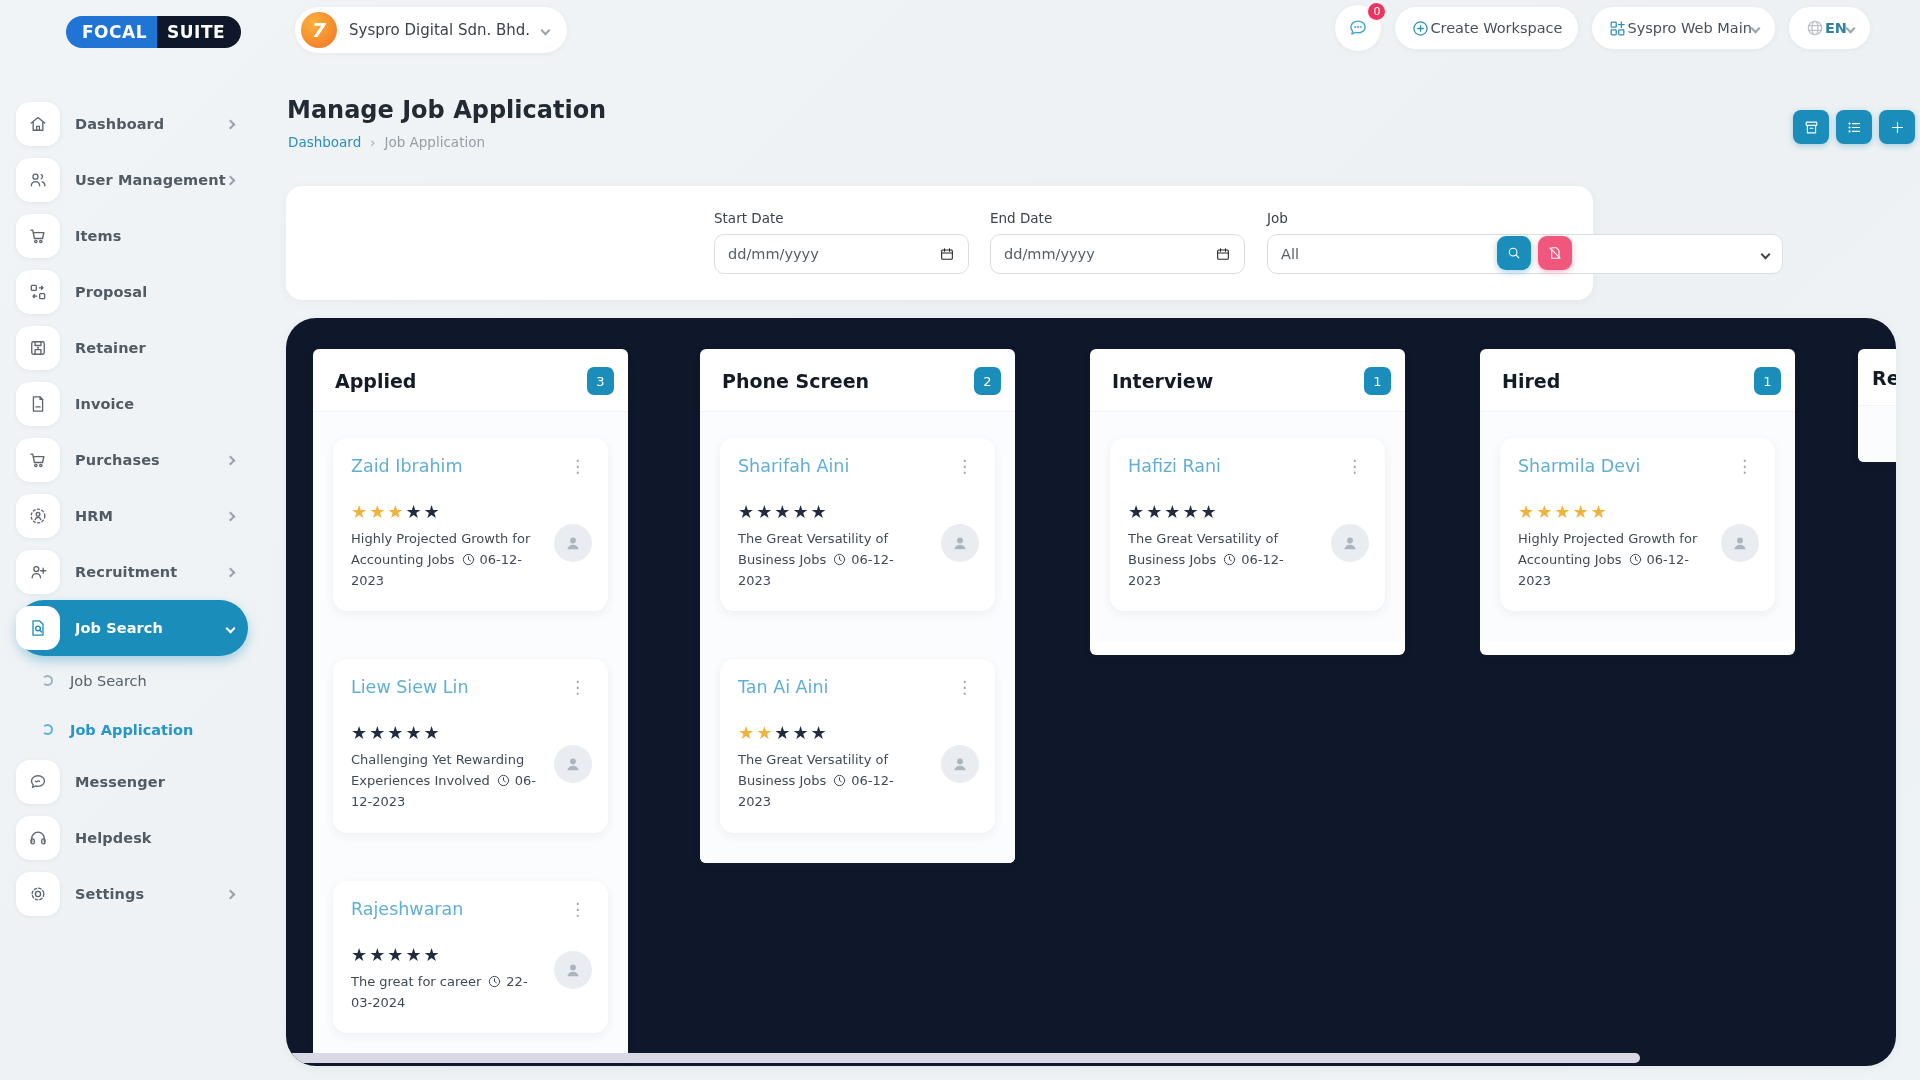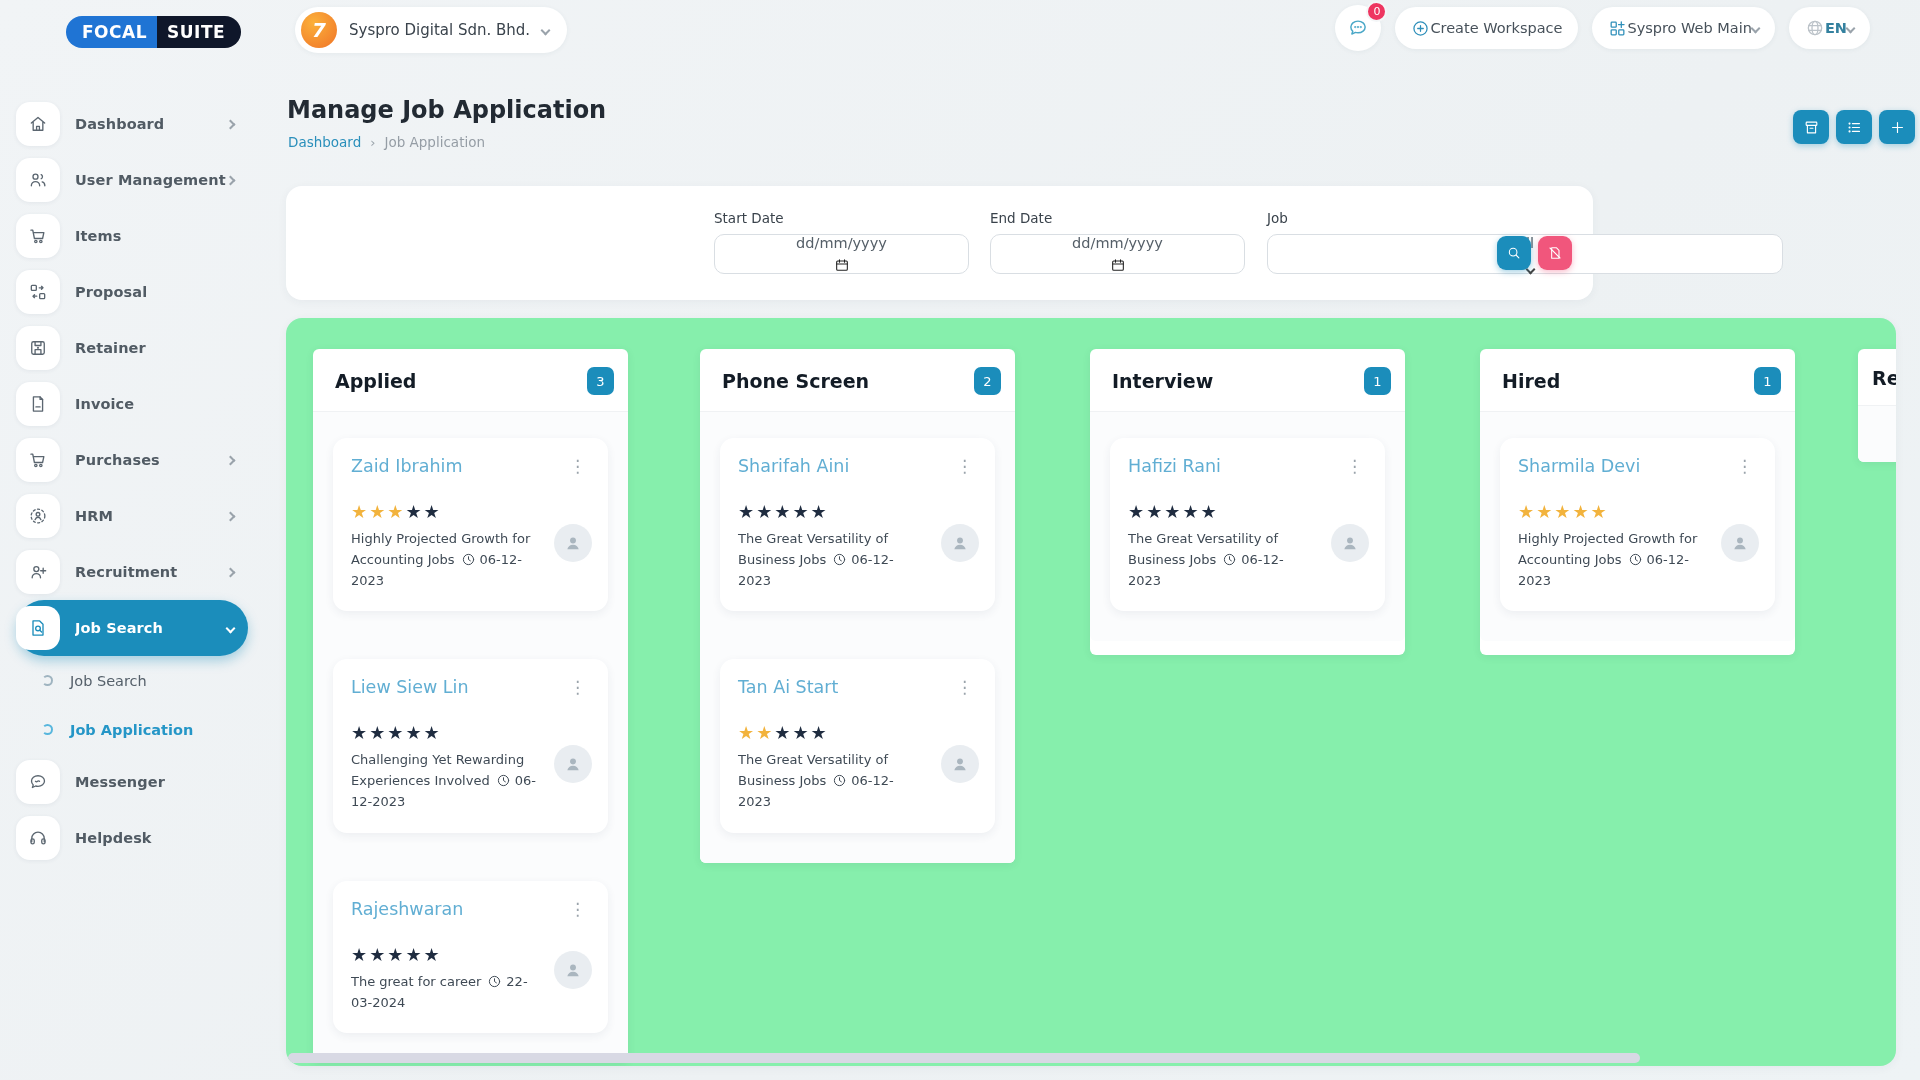--- a/index.html
+++ b/index.html
@@ -70,33 +70,33 @@
   .head-actions { position:absolute; left:1793px; top:110px; display:flex; gap:7px; }
   .sq-btn { width:36px; height:34px; border-radius:8px; background:#1b8dbb; color:#fff; border:none; cursor:pointer;
     display:flex; align-items:center; justify-content:center; box-shadow:0 2px 6px rgba(27,141,187,.35); }
   .sq-btn svg { width:17px; height:17px; }
 
   
   .filter-card { position:absolute; left:286px; top:186px; width:1307px; height:114px; background:#fff; border-radius:16px;
     box-shadow:0 2px 10px rgba(40,60,80,.05); }
   .f-label { position:absolute; top:24px; font-size:13.5px; color:#39424b; }
   .f-input { position:absolute; top:48px; height:40px; border:1px solid #d9dee3; border-radius:10px; background:#fff;
-    display:flex; align-items:center; padding:0 13px; cursor:text;flex-direction:column; }
+    display:flex; align-items:center; padding:0 13px; cursor:text; }
   .ph { flex:1; font-size:14.5px; color:#555f68; }
   .cal { color:#222; width:16px; height:16px; }
   .f-select { cursor:pointer; }
   .f-select .chev { border-color:#444; margin-left:10px; }
   .icon-btn { position:absolute; top:50px; width:34px; height:34px; border:none; border-radius:9px; color:#fff; cursor:pointer;
     display:flex; align-items:center; justify-content:center; }
   .icon-btn svg { width:16px; height:16px; }
   .btn-search { right:62px; background:#1b8dbb; box-shadow:0 2px 6px rgba(27,141,187,.4); }
   .btn-clear { right:21px; background:#f1567c; box-shadow:0 2px 6px rgba(241,86,124,.4); }
 
   
-  .board { position:absolute; left:286px; top:318px; width:1610px; height:748px; background:#86efac; border-radius:16px;
+  .board { position:absolute; left:286px; top:318px; width:1610px; height:748px; background:#0f172a; border-radius:30px;
     box-shadow:0 2px 10px rgba(40,60,80,.05); overflow:hidden; }
   .col { position:absolute; top:31px; width:315px; background:#fff; border-radius:6px;
     box-shadow:0 2px 9px rgba(40,60,80,.08); }
   .col-head { display:flex; align-items:center; justify-content:space-between; padding:18px 14px 16px 22px; }
   .col-title { font-size:19px; font-weight:bold; color:#131c26; white-space:nowrap; }
   .col-badge { min-width:27px; height:28px; padding:0 6px; background:#1b8dbb; border-radius:7px; color:#fff; font-size:13px;
     display:flex; align-items:center; justify-content:center; }
   .col-body { border-top:1px solid #f0f2f4; background:#fbfcfd; padding:26px 20px 30px; border-radius:0 0 6px 6px; }
 
   .card { position:relative; background:#fff; border-radius:14px; box-shadow:0 3px 10px rgba(40,60,80,.07);
@@ -296,20 +296,30 @@
     <div class="nav-item">
       <span class="icon-box">
         <svg viewBox="0 0 24 24" class="stroke">
             <path d="M4.5 16.5v-4a7.5 7.5 0 0 1 15 0v4"></path>
             <rect x="3.5" y="13" width="4" height="6" rx="2"></rect>
             <rect x="16.5" y="13" width="4" height="6" rx="2"></rect>
           </svg>
       </span>
       <span class="nav-label">Helpdesk</span>
     </div>
+    <div class="nav-item">
+      <span class="icon-box">
+        <svg viewBox="0 0 24 24" class="stroke">
+            <circle cx="12" cy="12" r="3.1"></circle>
+            <circle cx="12" cy="12" r="7" stroke-dasharray="3 2.5"></circle>
+          </svg>
+      </span>
+      <span class="nav-label">Settings</span>
+      <span class="chev r"></span>
+    </div>
   </div>
 </nav>
 
 <h1 class="page-title">Manage Job Application</h1>
 <div class="breadcrumb">
   <a class="bc-link">Dashboard</a>
   <span class="bc-sep">›</span>
   <span class="bc-cur">Job Application</span>
 </div>
 
@@ -454,21 +464,21 @@
             </svg><span>06-12-2023</span></div>
         <span class="avatar">
             <svg viewBox="0 0 24 24">
               <circle cx="12" cy="9.3" r="3.2" fill="#aab6bf"></circle>
               <path d="M5.8 18.8c.6-3.2 3-5 6.2-5s5.6 1.8 6.2 5z" fill="#aab6bf"></path>
             </svg>
           </span>
       </div>
       <div class="card">
         <div class="card-head">
-          <a class="card-name">Tan Ai Start</a>
+          <a class="card-name">Tan Ai Aini</a>
           <span class="kebab">⋮</span>
         </div>
         <div class="stars"><span class="g">★★</span><span class="d">★★★</span></div>
         <div class="review"><span>The Great Versatility of Business Jobs</span><svg viewBox="0 0 24 24" class="stroke clock">
               <circle cx="12" cy="12" r="8.2"></circle>
               <path d="M12 7.6V12l3 2.1"></path>
             </svg><span>06-12-2023</span></div>
         <span class="avatar">
             <svg viewBox="0 0 24 24">
               <circle cx="12" cy="9.3" r="3.2" fill="#aab6bf"></circle>

